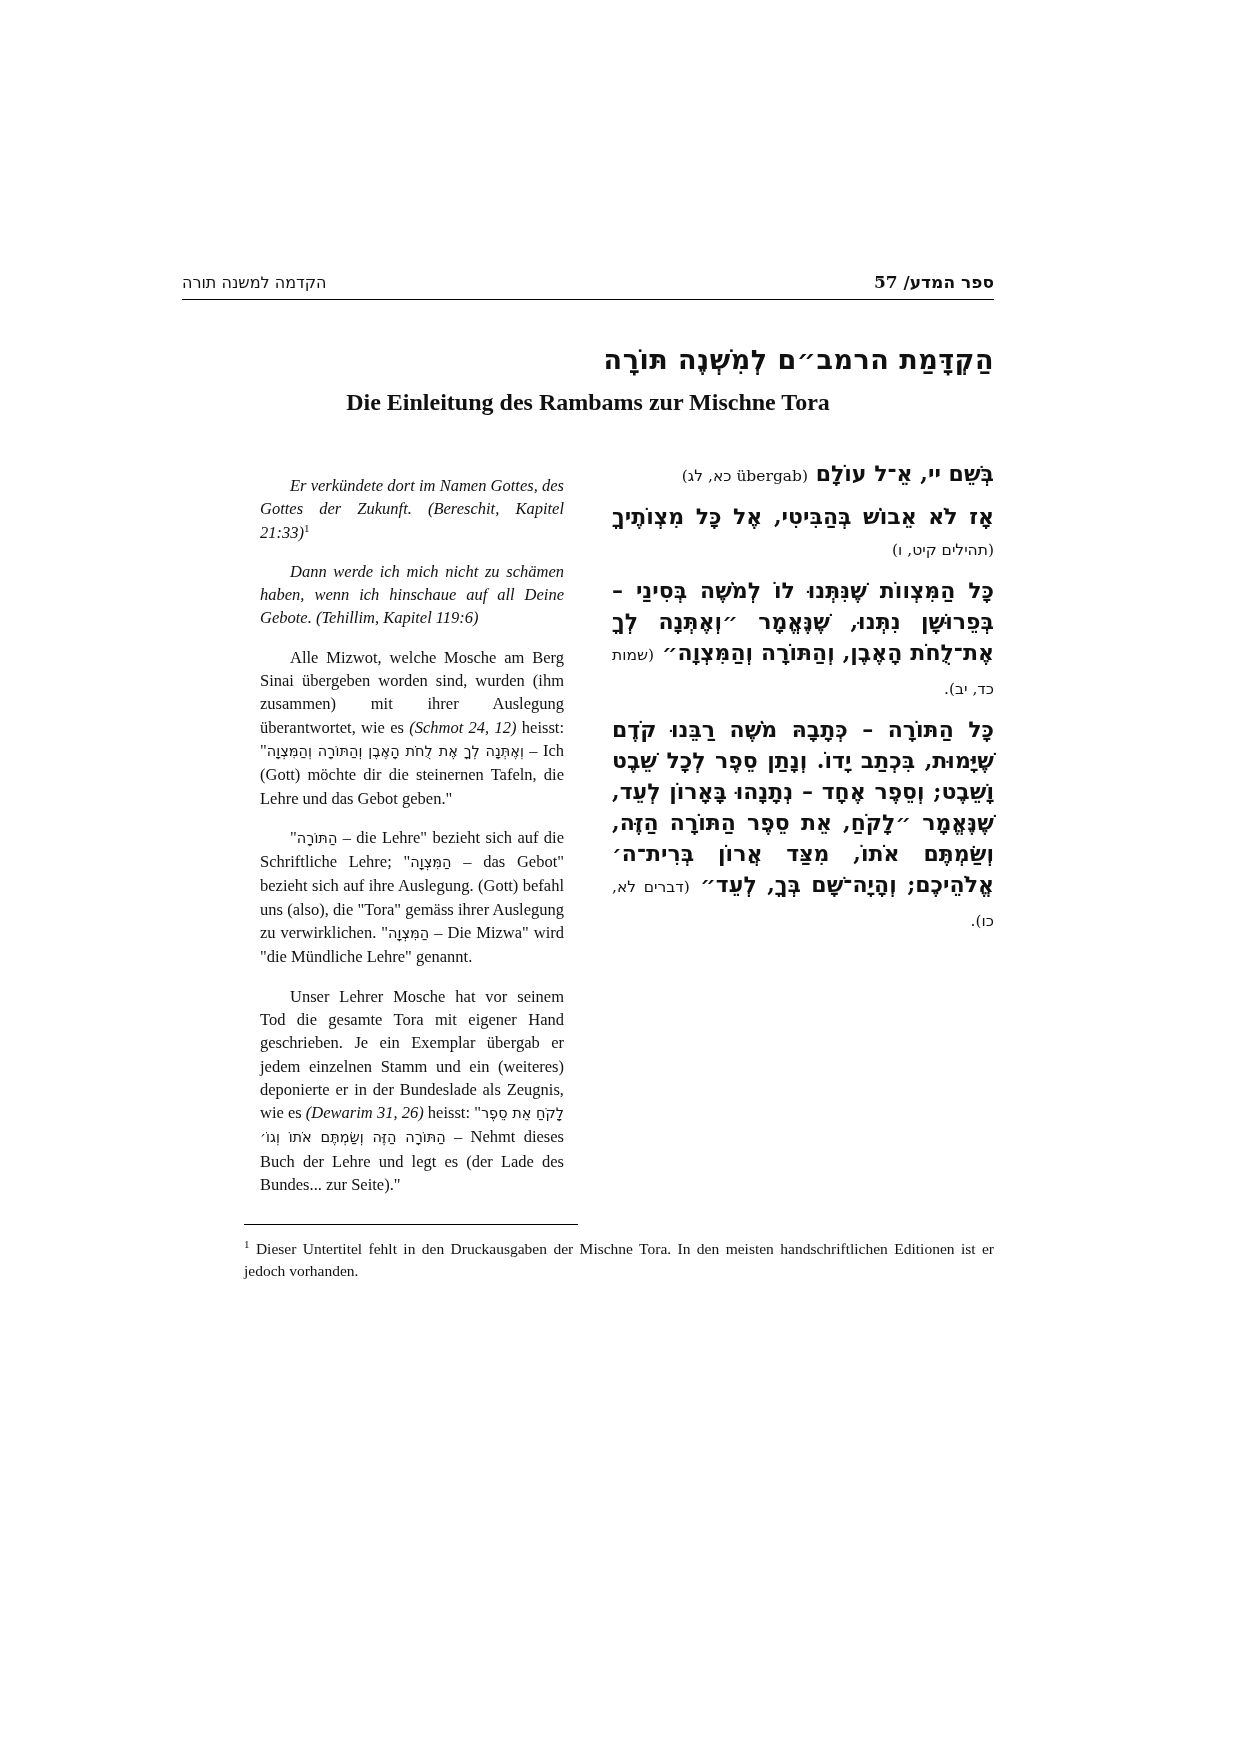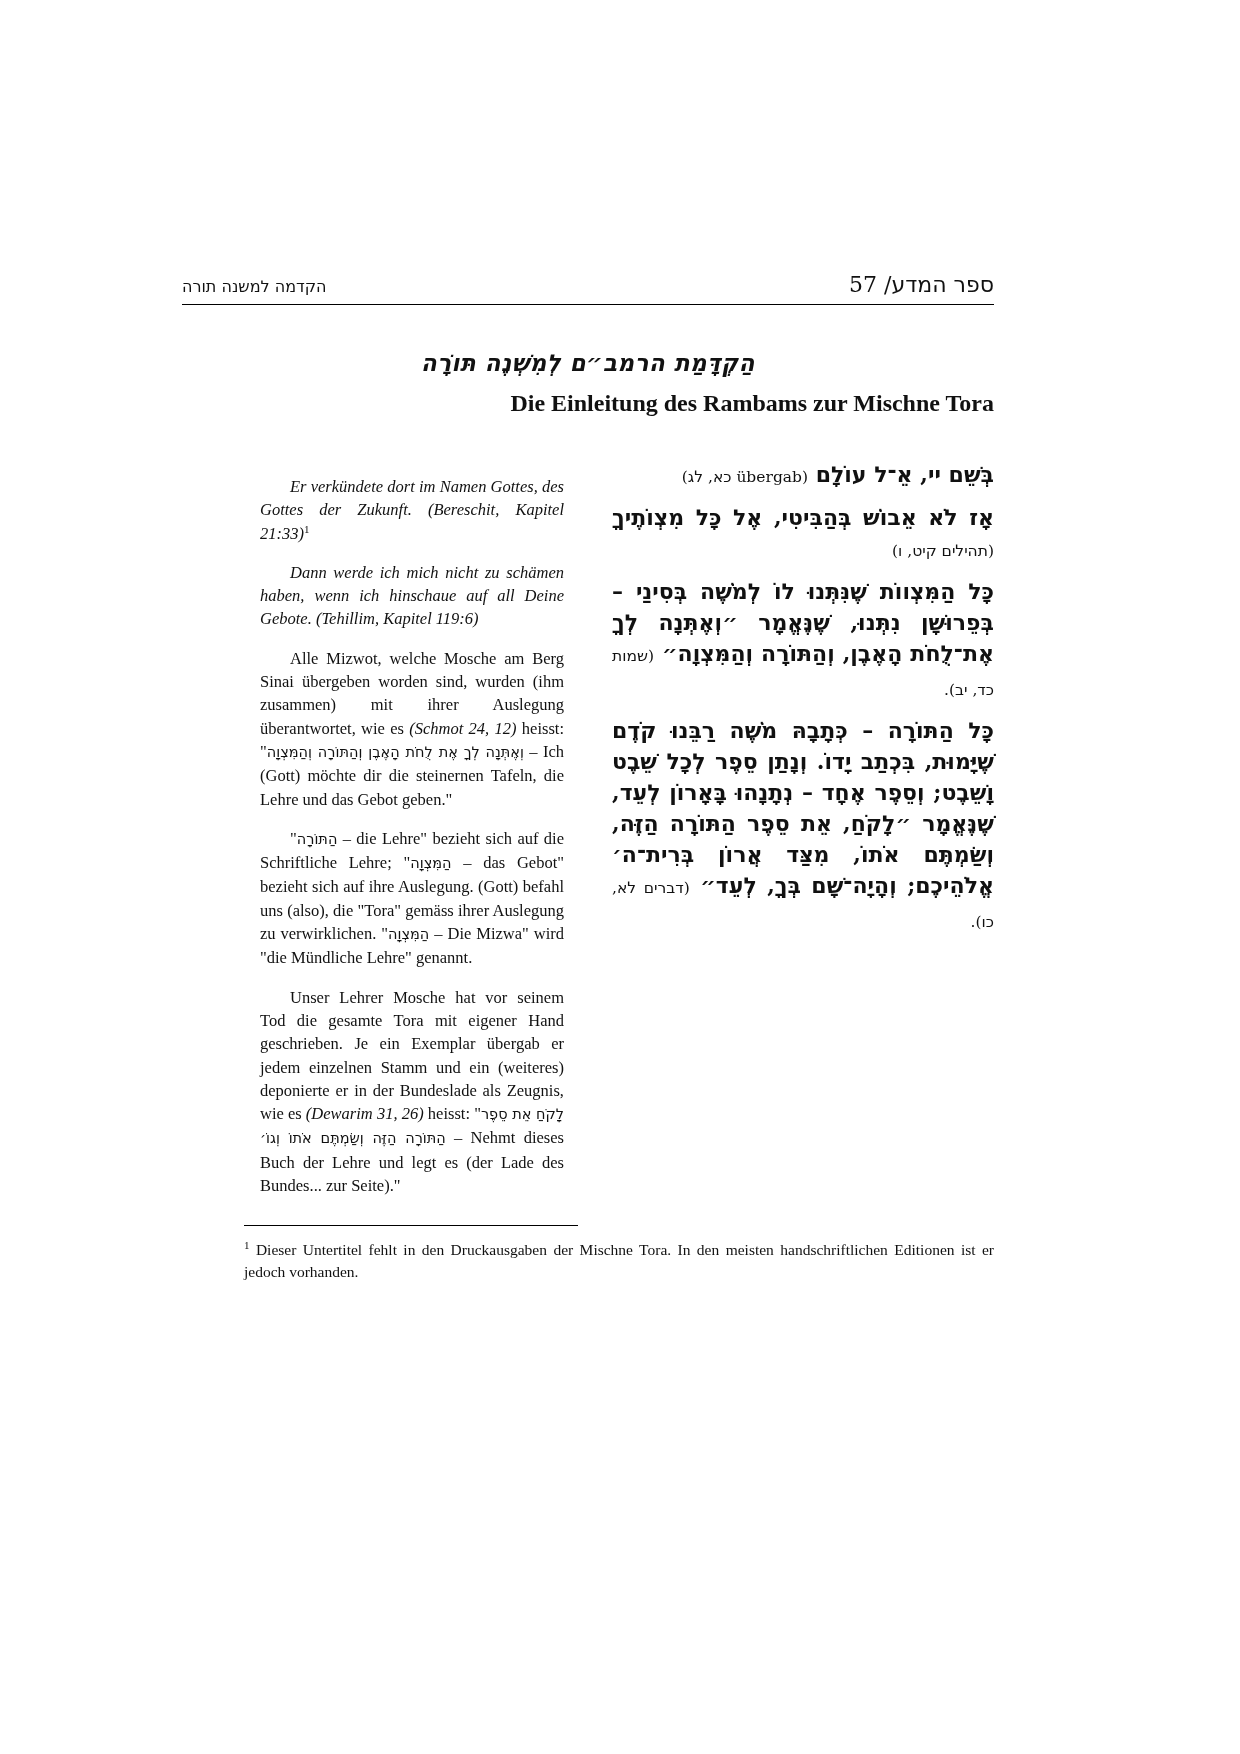--- a/index.html
+++ b/index.html
@@ -24,35 +24,34 @@
     align-items: baseline;
     padding-bottom: 7px;
     border-bottom: 1.5px solid #000;
   }
   .rh-left {
     font-family: "DejaVu Serif", "DejaVu Sans", serif;
     font-size: 16px;
   }
   .rh-right {
     font-family: "DejaVu Serif", "DejaVu Sans", serif;
-    font-size: 22px;
-    font-weight: normal;
+    font-size: 17px;
+    font-weight: bold;
   }
   .title-he {
     margin: 44px 0 0 0;
-    text-align: center;
+    text-align: right;
     font-family: "DejaVu Serif", "DejaVu Sans", serif;
-    font-size: 23px;
+    font-size: 27px;
     font-weight: bold;
     letter-spacing: 0.5px;
-    font-style: italic;
   }
   .title-de {
     margin: 14px 0 0 0;
-    text-align: right;
+    text-align: center;
     font-family: "Liberation Serif", serif;
     font-size: 24px;
     font-weight: bold;
   }
   .columns {
     margin-top: 42px;
     display: flex;
     justify-content: space-between;
     align-items: flex-start;
   }

